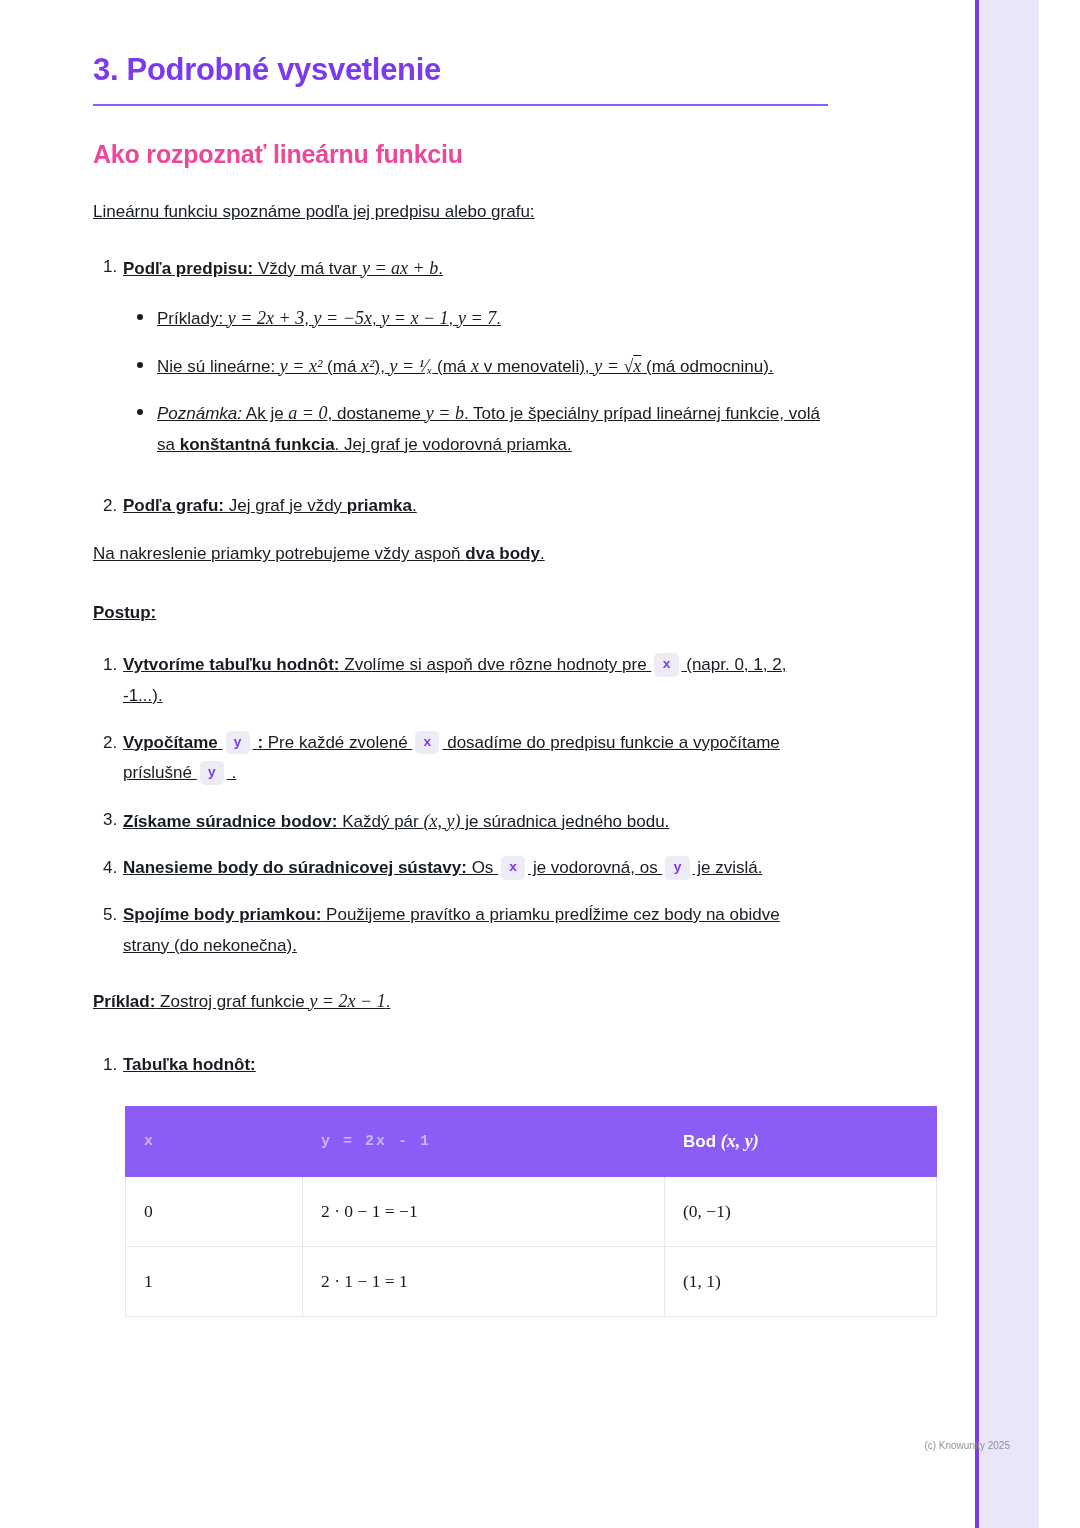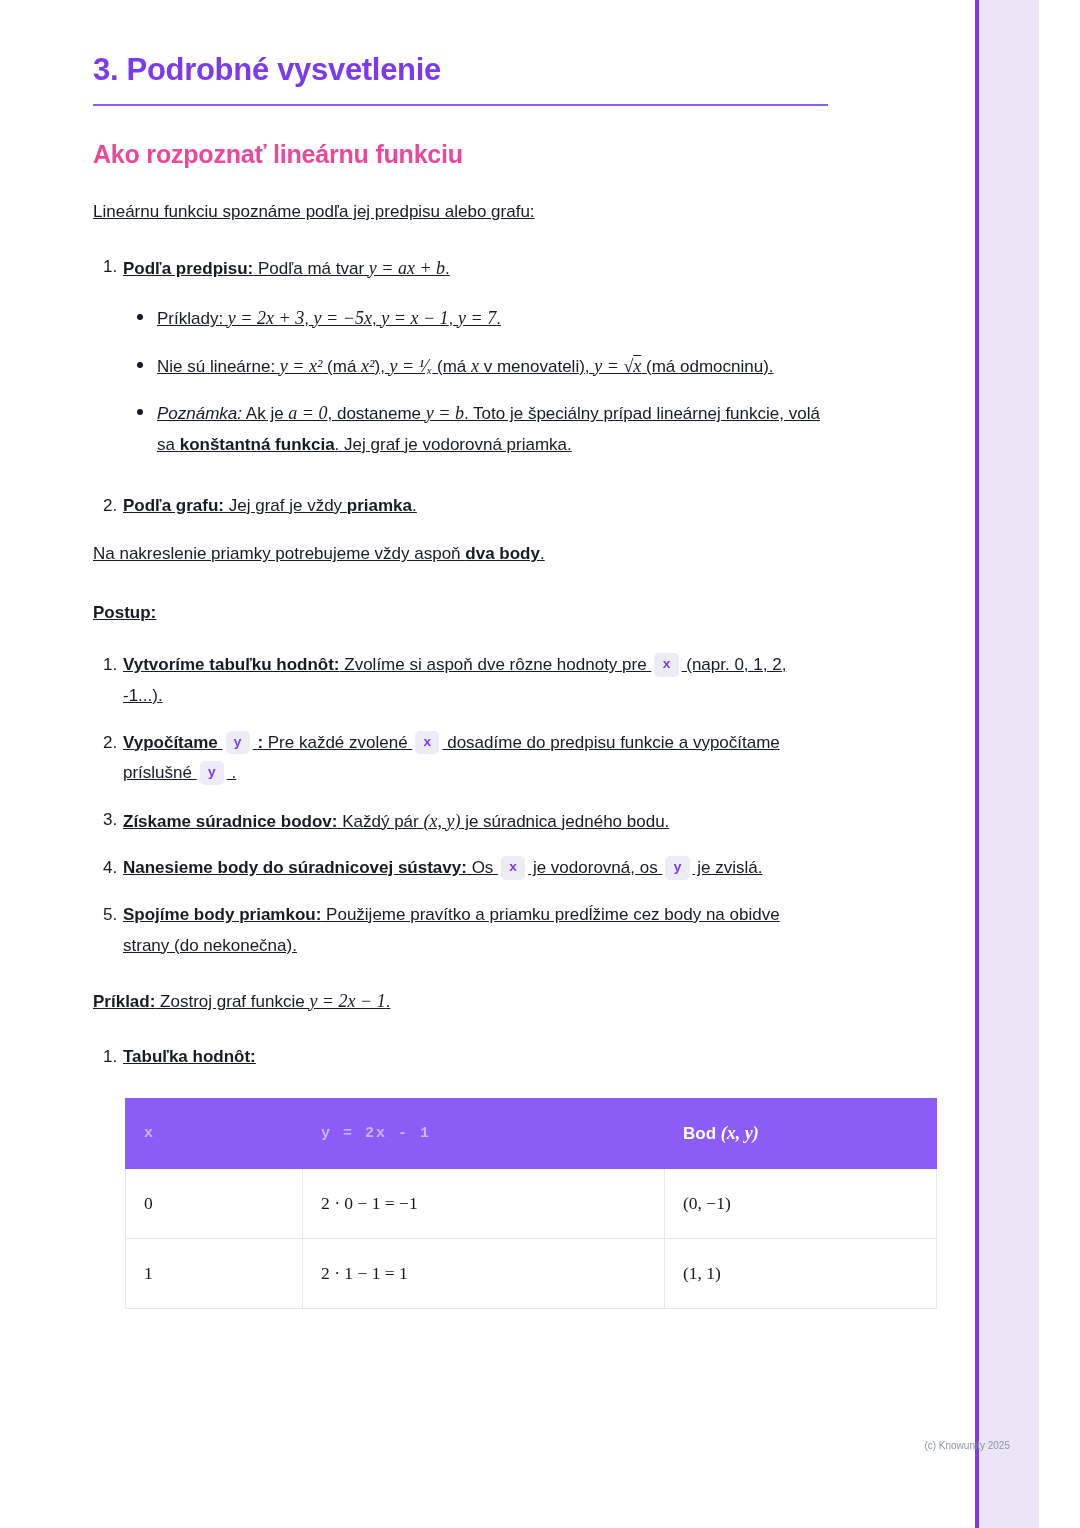--- a/index.html
+++ b/index.html
@@ -21,21 +21,21 @@
     margin:0;font-size:31px;font-weight:700;color:#7c3aed;letter-spacing:-.3px;
   }
   .title-rule{border-bottom:2px solid #8b5cf6;margin-top:16px;}
 
   h2.section-heading{
     margin:34px 0 28px;font-size:25px;font-weight:700;color:#ec4899;letter-spacing:-.2px;
   }
   p,.li-body{font-size:17px;line-height:1.8;margin:0;text-decoration:underline;}
   .p-intro{margin:0 0 24px;}
   .p-postup{margin:28px 0 22px;font-weight:700;}
-  .p-example{margin:24px 0 24px;}
+  .p-example{margin:24px 0 32px;}
 
   .oli{display:flex;margin:0 0 18px;}
   .oli .num{flex:none;width:20px;margin-left:10px;font-size:17px;line-height:1.8;}
   .oli .li-body{flex:1;}
 
   .ul{margin:0 0 10px;}
   .uli{display:flex;margin:0 0 15px;padding-left:44px;justify-content:space-between;}
   .uli .bullet-dot{flex:none;width:6px;height:6px;border-radius:50%;background:#171b22;margin:12px 14px 0 0;}
   .uli .li-body{flex:1;}
   .ul .uli:last-child{margin-bottom:30px;}
@@ -85,21 +85,21 @@
 
   <h1 class="page-title">3. Podrobné vysvetlenie</h1>
   <div class="title-rule"></div>
 
   <h2 class="section-heading">Ako rozpoznať lineárnu funkciu</h2>
 
   <p class="p-intro">Lineárnu funkciu spoznáme podľa jej predpisu alebo grafu:</p>
 
   <div class="oli">
     <span class="num">1.</span>
-    <div class="li-body"><span class="rt-b">Podľa predpisu:</span><span> Podľa má tvar </span><span class="rt-m">y = ax + b</span><span>.</span></div>
+    <div class="li-body"><span class="rt-b">Podľa predpisu:</span><span> Vždy má tvar </span><span class="rt-m">y = ax + b</span><span>.</span></div>
   </div>
 
   <div class="ul">
     <div class="uli">
       <span class="bullet-dot"></span>
       <div class="li-body"><span>Príklady: </span><span class="rt-m">y = 2x + 3</span><span>, </span><span class="rt-m">y = −5x</span><span>, </span><span class="rt-m">y = x − 1</span><span>, </span><span class="rt-m">y = 7</span><span>.</span></div>
     </div>
     <div class="uli">
       <span class="bullet-dot"></span>
       <div class="li-body"><span>Nie sú lineárne: </span><span class="rt-m">y = x²</span><span> (má </span><span class="rt-m">x²</span><span>), </span><span class="rt-m">y = ¹⁄ₓ</span><span> (má </span><span class="rt-m">x</span><span> v menovateli), </span><span class="rt-m">y = √</span><span class="rt-m rt-ol">x</span><span> (má odmocninu).</span></div>

